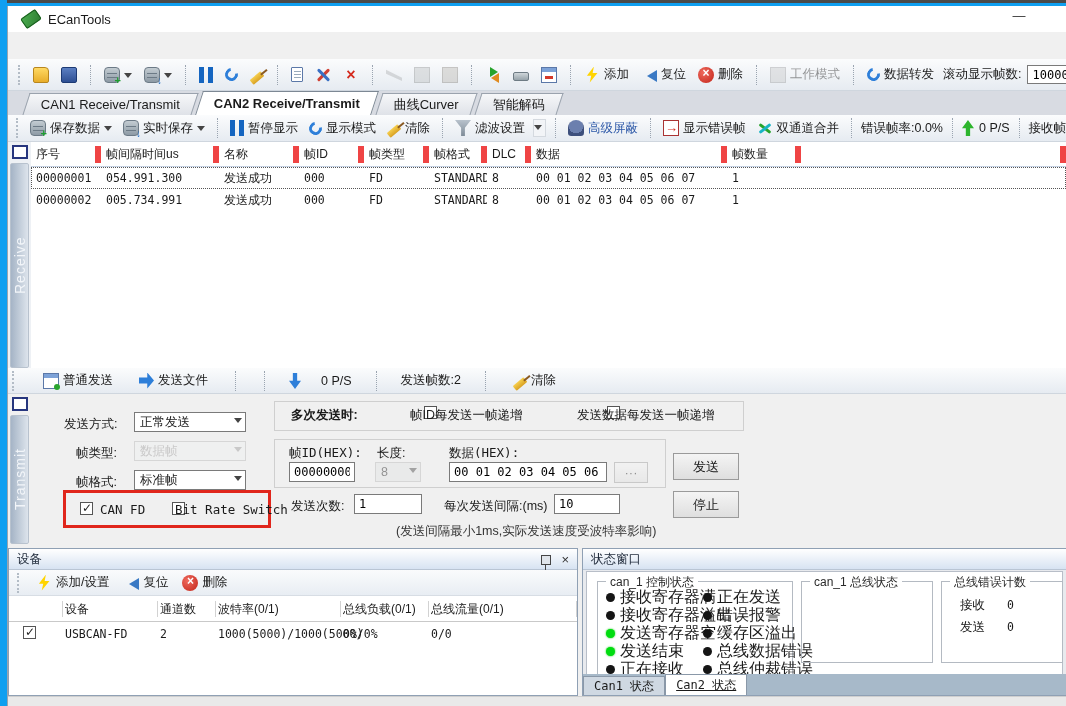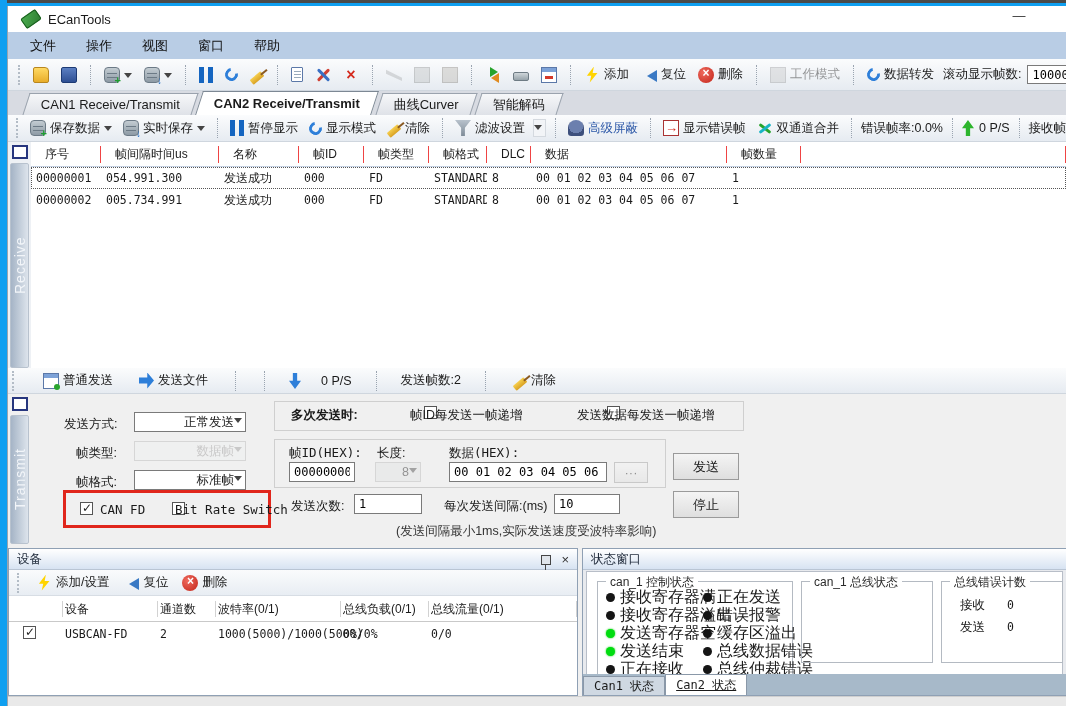--- a/index.html
+++ b/index.html
@@ -84,33 +84,33 @@
   .combo-flat { width:100px; height:18px; background:#f2f4f7; border:1px solid #d4d9df; display:flex; justify-content:flex-end; padding-right:3px; }
 
   
   .receive-area { position:absolute; left:0; top:136px; width:100%; height:226px; background:#fff; display:flex; }
   .side-col { width:23px; flex:none; background:#eef1f5; display:flex; flex-direction:column; align-items:center; }
   .side-cb { width:16px; height:14px; background:#fff; border:2px solid #27367e; margin:3px 0 4px 0; flex:none; }
   .vstrip { flex:1; width:19px; background:linear-gradient(90deg,#dde4ec,#a5b4c6); border:1px solid #b8c2ce; border-radius:2px; color:#f2f5f9; font-size:14px; writing-mode:vertical-rl; transform:rotate(180deg); display:flex; align-items:center; justify-content:center; letter-spacing:1px; }
   .rx-table { flex:1; display:flex; flex-direction:column; font-size:12px; }
   .rx-head,.rx-row { display:grid; grid-template-columns:70px 118px 80px 65px 65px 58px 44px 196px 74px 1fr; }
   .rx-head { height:25px; align-items:center; border-bottom:1px solid #c3d0e2; }
-  .rx-head > div { padding-left:14px; border-right:1px solid #ef4444; height:17px; line-height:17px; white-space:nowrap; overflow:hidden; }
+  .rx-head > div { padding-left:5px; border-right:6px solid #ef4444; height:17px; line-height:17px; white-space:nowrap; overflow:hidden; }
   .rx-row { height:22px; align-items:center; }
   .rx-row > div { padding-left:5px; white-space:nowrap; overflow:hidden; }
   .rx-row.selected { outline:1px dotted #555; outline-offset:-1px; }
   .mono { font-family:"DejaVu Sans Mono",monospace; font-size:11.5px; }
 
   
   .tx-toolbar { position:absolute; left:0; top:362px; width:100%; height:26px; gap:20px; padding-left:4px; }
   .tx-panel { position:absolute; left:0; top:388px; width:100%; height:154px; background:#f0f0f0; }
   .tx-side { position:absolute; left:0; top:0; width:23px; height:154px; background:#f0f0f0; display:flex; flex-direction:column; align-items:center; }
   .abs { position:absolute; }
   .flabel { font-size:12.5px; white-space:nowrap; }
-  .combo { height:20px; background:#fff; border:1px solid #7a7a7a; display:flex; align-items:center; justify-content:flex-end; padding:0 3px 0 5px; font-size:12.5px; }
+  .combo { height:20px; background:#fff; border:1px solid #7a7a7a; display:flex; align-items:center; justify-content:space-between; padding:0 3px 0 5px; font-size:12.5px; }
   .combo.disabled { background:#eef0f2; color:#9a9a9a; border-color:#b8b8b8; }
   .combo .dd-arrow { margin-top:1px; }
   .txt { height:20px; border:1px solid #7a7a7a; background:#fff; font-family:"DejaVu Sans Mono",monospace; font-size:12px; padding:0 4px; }
   .cb { width:13px; height:13px; border:1px solid #555; background:#fff; display:inline-block; position:relative; flex:none; }
   .cb.checked::after { content:"\2713"; position:absolute; left:1px; top:-2px; font-size:12px; color:#222; }
   .groupbox { position:absolute; border:1px solid #cfcfcf; background:#f0f0f0; }
   .red-annotation { position:absolute; border:3px solid #e0261c; background:transparent; }
   .win-btn { position:absolute; background:linear-gradient(#f4f4f4,#dfdfdf); border:1px solid #9a9a9a; font-size:13px; display:flex; align-items:center; justify-content:center; }
   .note { color:#333; font-size:12.5px; white-space:nowrap; }
 
@@ -147,27 +147,20 @@
   <div class="top-sliver"></div>
 
   <div class="window">
 
     <div class="titlebar">
       <span class="app-icon"></span>
       <span>ECanTools</span>
       <span class="min-btn">—</span>
     </div>
 
-    <div class="menubar">
-      <span>文件</span>
-      <span>操作</span>
-      <span>视图</span>
-      <span>窗口</span>
-      <span>帮助</span>
-    </div>
 
     <div class="toolbar main-toolbar">
       <span class="grip"></span>
       <span class="tbtn">
           <span class="ico i-folder"></span>
         </span>
       <span class="tbtn">
           <span class="ico i-save"></span>
         </span>
       <span class="tsep"></span>

